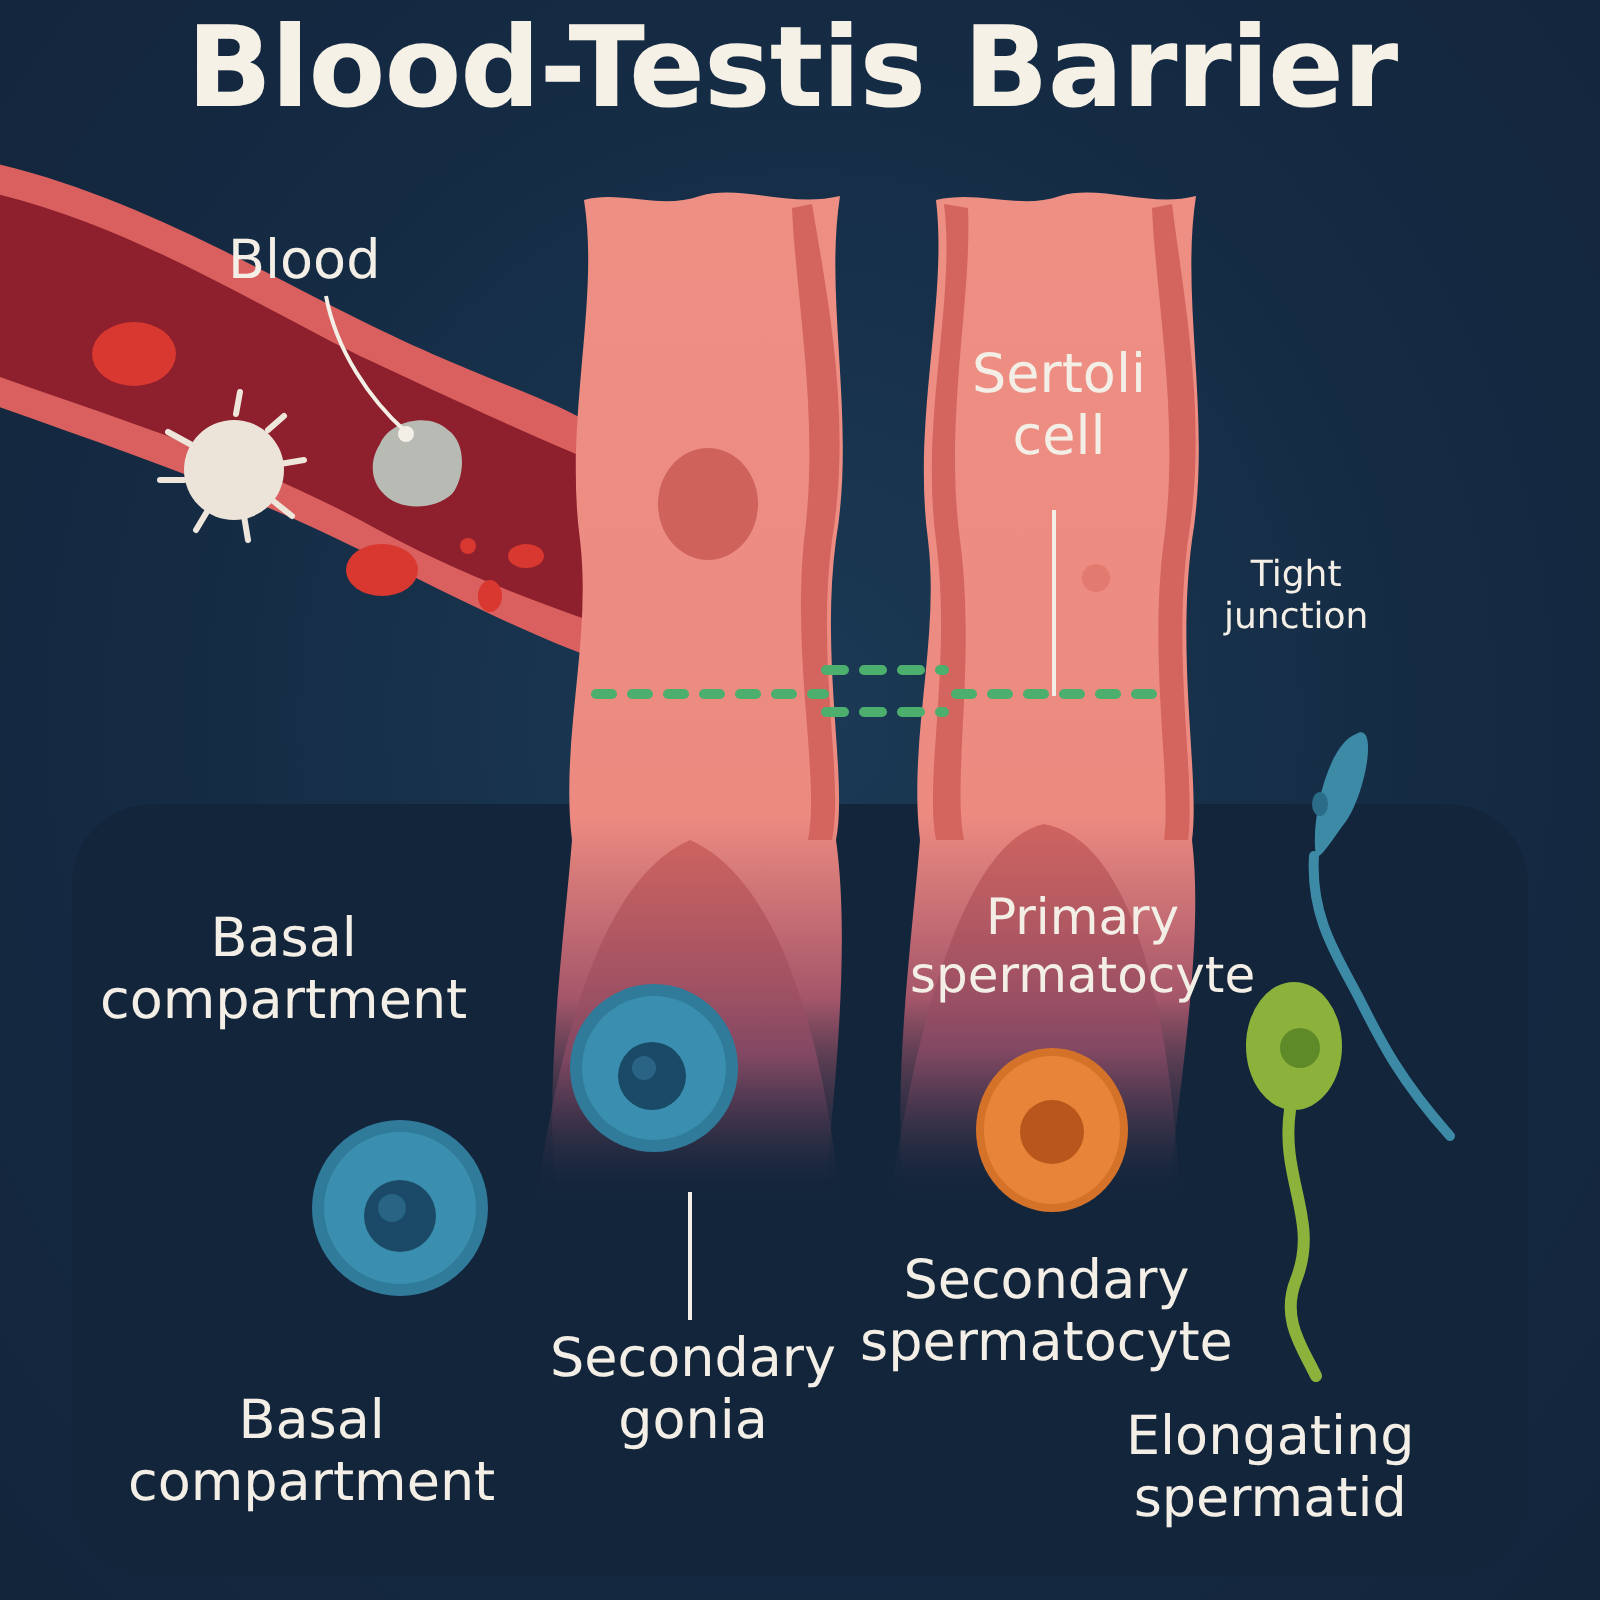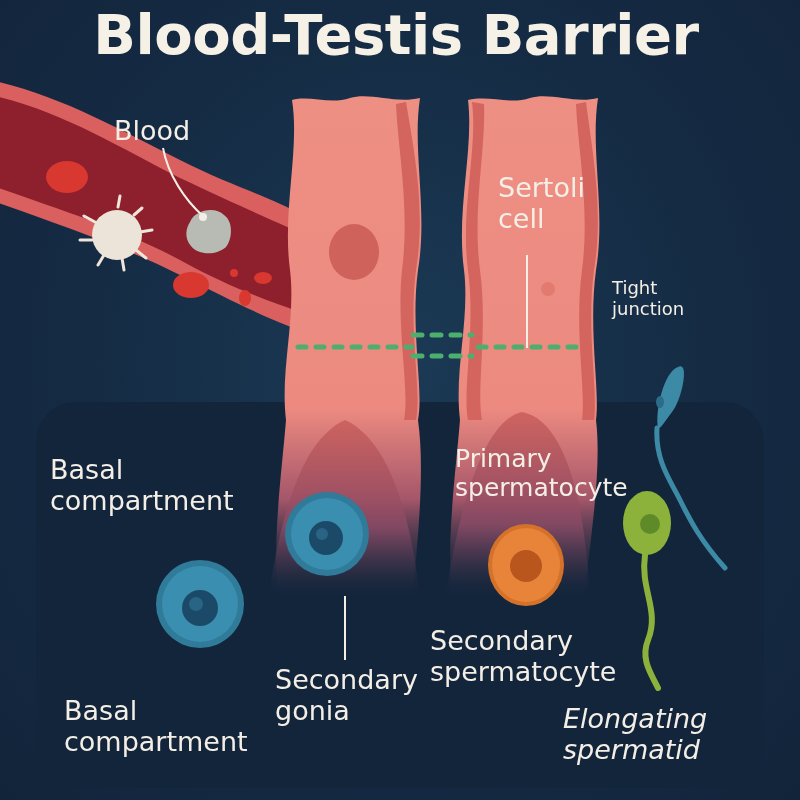--- a/index.html
+++ b/index.html
@@ -1,19 +1,19 @@
 <!DOCTYPE html>
 <html><head>
 <meta charset="utf-8">
 <style>
   html, body { margin:0; padding:0; }
   body { width:800px; height:800px; overflow:hidden; background:#14273d; font-family:"DejaVu Sans", sans-serif; }
   .stage { position:relative; width:800px; height:800px; background:radial-gradient(ellipse at 50% 45%, #1b3a55 0%, #152b44 55%, #12243a 100%); }
   svg.art { position:absolute; left:0; top:0; }
-  .lbl { position:absolute; color:#f4efe6; line-height:1.15; white-space:nowrap; }
+  .lbl { position:absolute; color:#f4efe6; text-align:center; line-height:1.15; white-space:nowrap; }
   .title { position:absolute; left:0; top:2px; width:792px; text-align:center; color:#f6f1e6; font-weight:bold; font-size:56px; letter-spacing:-0.5px; }
 </style>
 </head>
 <body>
 
 <div class="stage">
 
   <svg class="art" width="800" height="800" viewBox="0 0 800 800">
     <defs>
       <linearGradient id="sertoliFade" x1="0" y1="0" x2="0" y2="1">
@@ -110,21 +110,21 @@
       <path d="M645 555 C 640 590, 660 610, 648 640 C 640 660, 652 675, 658 688" stroke="#8cb23c" stroke-width="6" fill="none" stroke-linecap="round"></path>
     </g>
   </svg>
 
   <div class="title">Blood-Testis Barrier</div>
 
   <div class="lbl" style="left:114px;top:115px;font-size:27px;">
     <span>Blood</span>
   </div>
 
-  <div class="lbl" style="left:486px;top:172px;font-size:27px;margin-left:12px;">
+  <div class="lbl" style="left:486px;top:172px;font-size:27px;">
     <div>Sertoli</div>
     <div>cell</div>
   </div>
 
   <div class="lbl" style="left:612px;top:278px;font-size:18px;">
     <div>Tight</div>
     <div>junction</div>
   </div>
 
   <div class="lbl" style="left:50px;top:454px;font-size:27px;">
@@ -145,18 +145,18 @@
   <div class="lbl" style="left:430px;top:625px;font-size:27px;">
     <div>Secondary</div>
     <div>spermatocyte</div>
   </div>
 
   <div class="lbl" style="left:64px;top:695px;font-size:27px;">
     <div>Basal</div>
     <div>compartment</div>
   </div>
 
-  <div class="lbl" style="left:563px;top:703px;font-size:27px;font-style:italic;">
+  <div class="lbl" style="left:563px;top:703px;font-size:27px;">
     <div>Elongating</div>
     <div>spermatid</div>
   </div>
 
 </div>
 
 </body></html>

